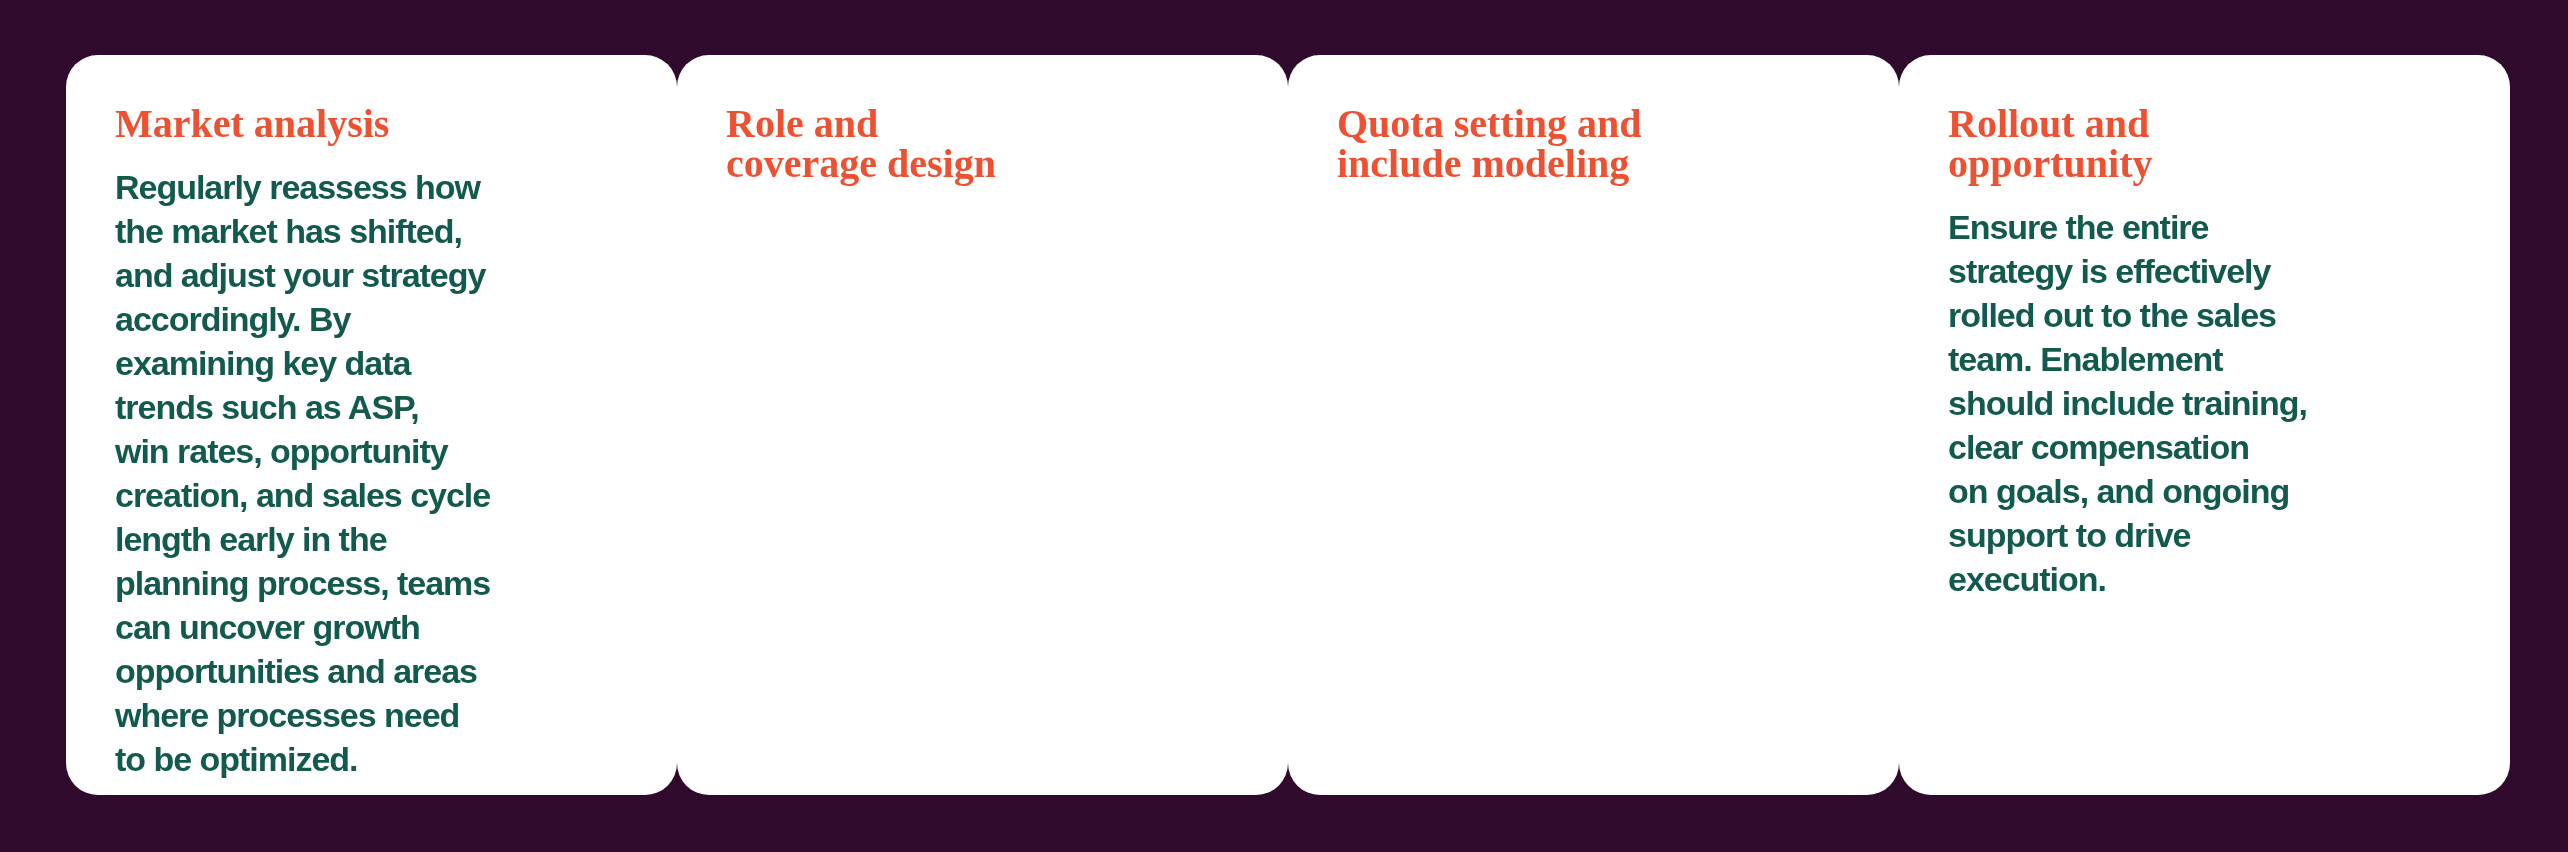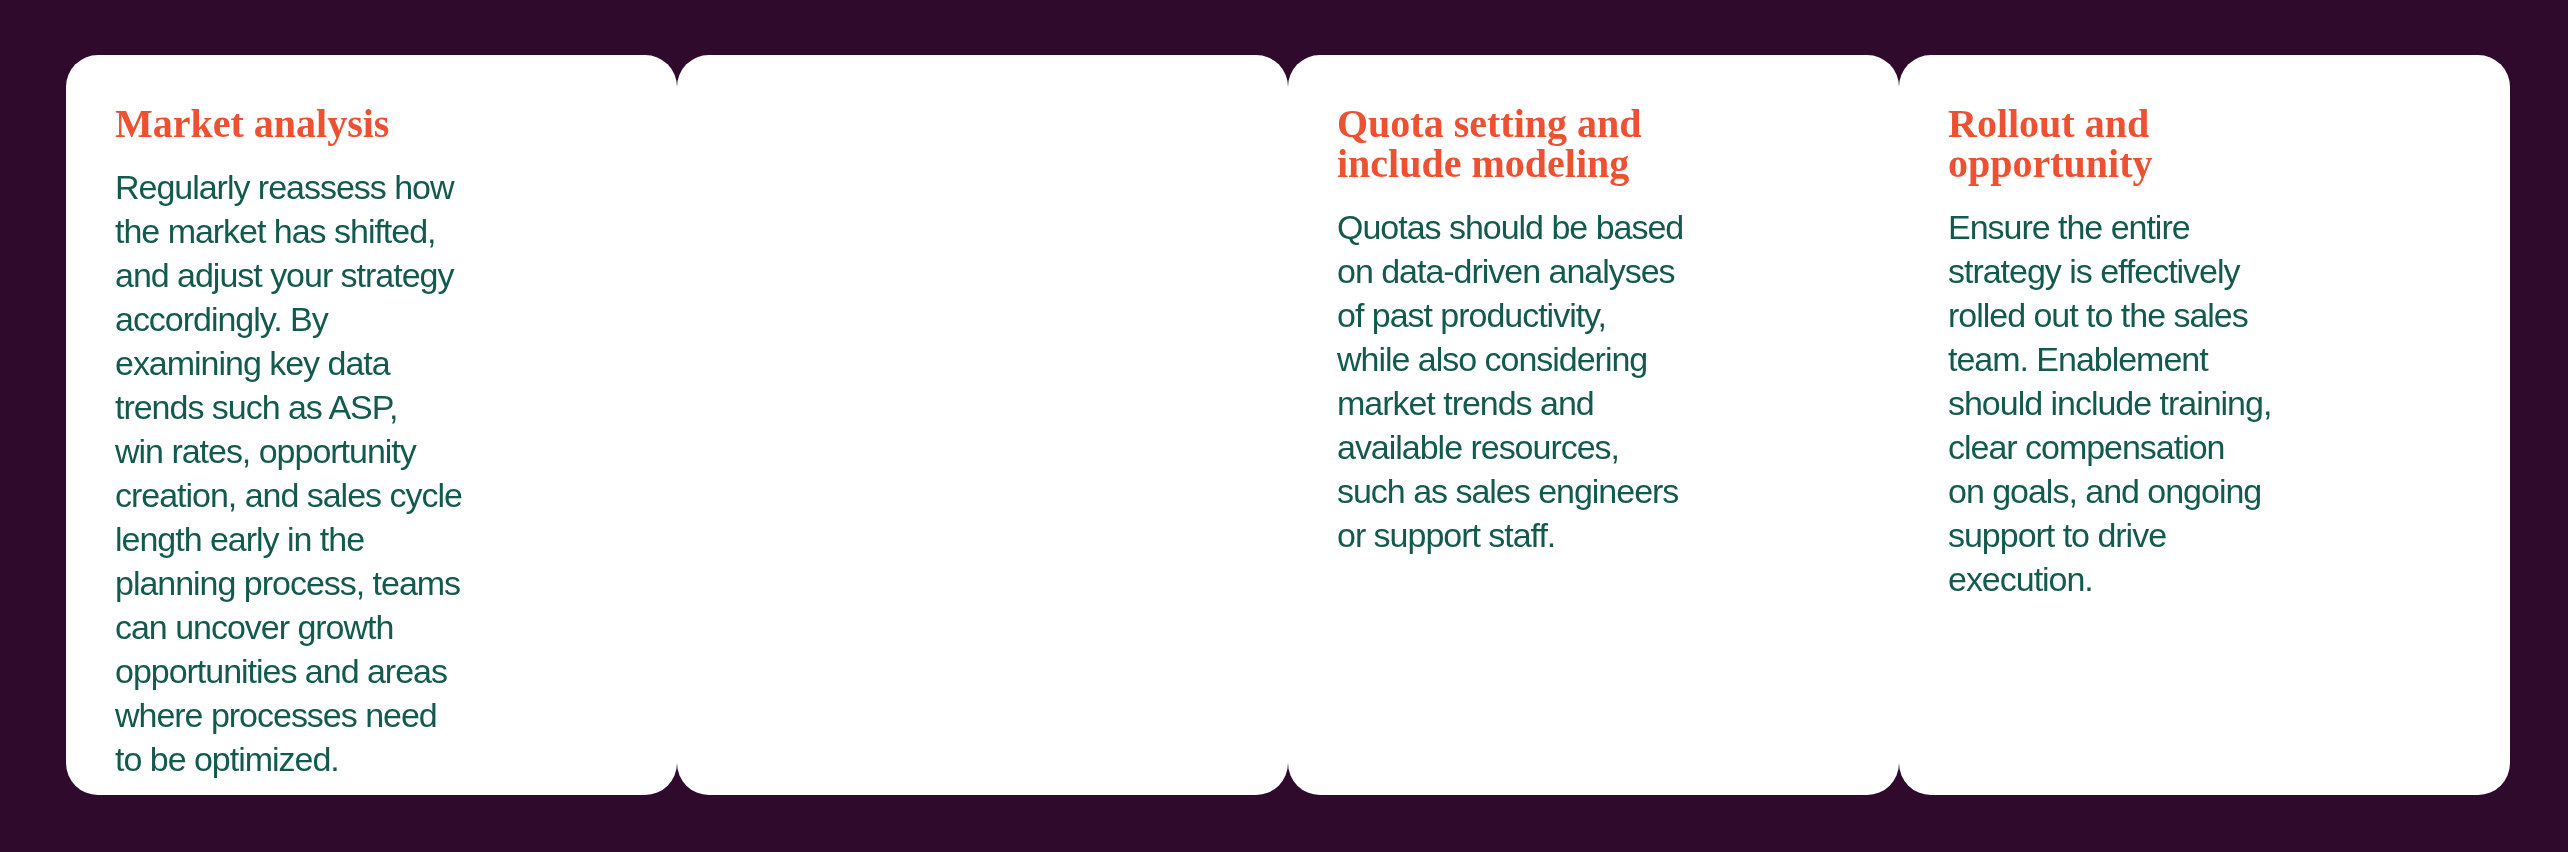--- a/index.html
+++ b/index.html
@@ -30,21 +30,21 @@
     font-family: "Liberation Serif", serif;
     font-weight: 700;
     font-size: 40px;
     line-height: 40px;
     color: #ee5132;
     white-space: pre-line;
   }
   .card-body {
     margin: 0;
     font-family: "Liberation Sans", sans-serif;
-    font-weight: 400;
+    font-weight: 700;
     font-size: 34px;
     line-height: 44px;
     letter-spacing: -0.03em;
     color: #135a4e;
     white-space: pre;
   }
 </style>
 </head>
 <body>
 
@@ -62,34 +62,28 @@
 creation, and sales cycle
 length early in the
 planning process, teams
 can uncover growth
 opportunities and areas
 where processes need
 to be optimized.</p>
   </section>
 
   <section class="card">
+    <h2 class="card-title">Role and
+coverage design</h2>
   </section>
 
 
   <section class="card">
     <h2 class="card-title">Quota setting and
 include modeling</h2>
-    <p class="card-body">Quotas should be based
-on data-driven analyses
-of past productivity,
-while also considering
-market trends and
-available resources,
-such as sales engineers
-or support staff.</p>
   </section>
 
   <section class="card">
     <h2 class="card-title">Rollout and
 opportunity</h2>
     <p class="card-body">Ensure the entire
 strategy is effectively
 rolled out to the sales
 team. Enablement
 should include training,

